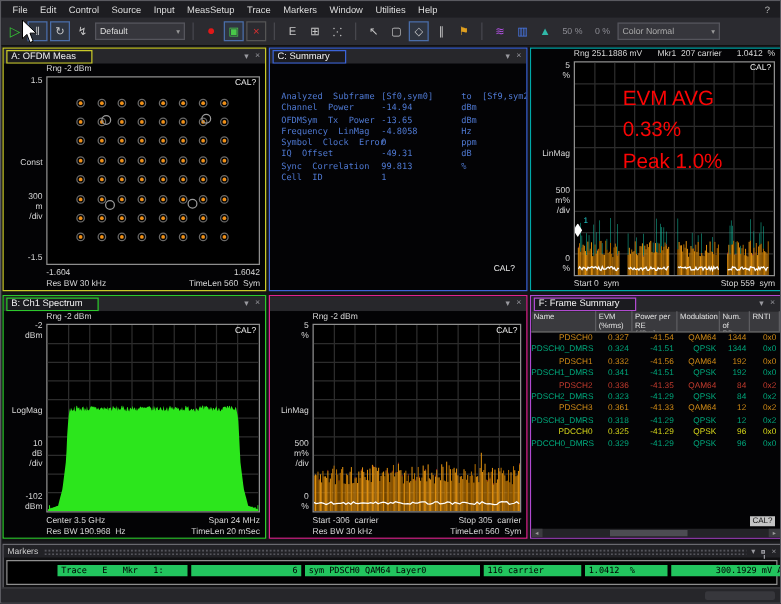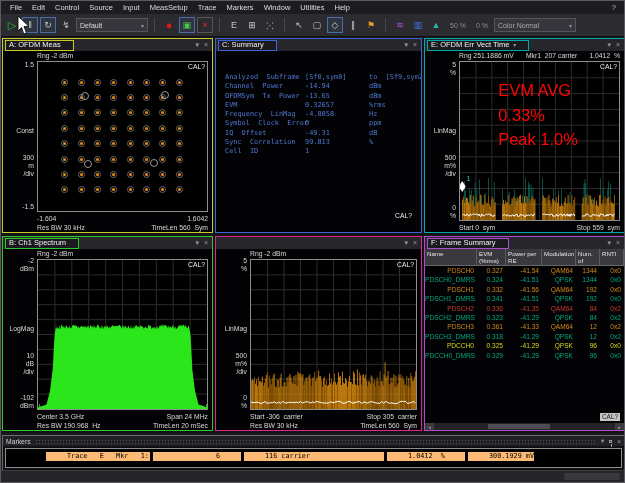--- a/index.html
+++ b/index.html
@@ -73,21 +73,21 @@
   .fscroll .thumb{position:absolute;left:30%;width:34%;height:5px;background:#4c4c52;}
   
   .markers{position:absolute;left:1px;top:434px;width:623px;height:36px;border:1px solid #6a6a70;background:#101012;}
   .mtitle{height:10px;display:flex;align-items:center;background:#222226;padding:0 3px;font-size:6.8px;color:#cfcfcf;gap:4px;}
   .mdots{flex:1;height:5px;background-image:radial-gradient(#55555c 0.6px,transparent 0.7px);background-size:3px 3px;}
   .mticons{display:flex;gap:5px;color:#9a9aa0;font-size:6.5px;align-items:center;}
   .pinicon{width:3px;height:3px;border:1px solid #9a9aa0;position:relative;}
   .pinicon::after{content:"";position:absolute;left:0.5px;top:3px;width:1px;height:3px;background:#9a9aa0;}
   .mbody{position:absolute;left:2px;right:2px;top:12px;bottom:2px;border:1px solid #8e8e8e;background:#000;}
   .mrow{position:absolute;left:40px;top:3px;display:flex;gap:3px;font-family:"DejaVu Sans Mono",monospace;font-size:6.8px;line-height:9px;height:9px;}
-  .mseg{background:#fdba74;color:#000;padding:0 21px;white-space:pre;overflow:hidden;}
+  .mseg{background:#22c55e;color:#000;padding:0 3px;white-space:pre;overflow:hidden;}
   .mseg:nth-child(1){width:104px;} .mseg:nth-child(2){width:88px;text-align:right;}
   .mseg:nth-child(3){width:140px;} .mseg:nth-child(4){width:78px;}
   .mseg:nth-child(5){width:66px;} .mseg:nth-child(6){width:100px;text-align:right;}
   .statusbar{position:absolute;left:0;bottom:0;width:625px;height:12px;background:#26262a;border-top:1px solid #3a3a3e;}
   .grip{position:absolute;right:6px;top:2px;width:56px;height:7px;background:#37373c;border-radius:2px;}
 </style>
 </head>
 <body>
 
 <div class="window">
@@ -368,42 +368,31 @@
         <span class="pbtns">
             <span>▾</span>
             <span>×</span>
           </span>
       </div>
       <div class="pbody">
         <div class="sumwrap" id="sum-rows">
             <div class="sumrow"><span>Analyzed  Subframe</span><span>[Sf0,sym0]</span><span>to  [Sf9,sym27]</span></div>
             <div class="sumrow"><span>Channel  Power</span><span>-14.94</span><span>dBm</span></div>
             <div class="sumrow"><span>OFDMSym  Tx  Power</span><span>-13.65</span><span>dBm</span></div>
-            <div class="sumrow"><span>EVM</span><span>0.32657</span><span>%rms</span></div>
             <div class="sumrow"><span>Frequency  LinMag</span><span>-4.8058</span><span>Hz</span></div>
             <div class="sumrow"><span>Symbol  Clock  Error</span><span>0</span><span>ppm</span></div>
             <div class="sumrow"><span>IQ  Offset</span><span>-49.31</span><span>dB</span></div>
             <div class="sumrow"><span>Sync  Correlation</span><span>99.813</span><span>%</span></div>
             <div class="sumrow"><span>Cell  ID</span><span>1</span><span></span></div>
           </div>
         <span class="calbr">CAL?</span>
       </div>
     </div>
 
     <div class="panel" style="--ac:#00a8a8">
-      <div class="ptitle">
-        <span class="ptab">
-            <span>E: OFDM Err Vect Time</span>
-            <span class="caret">▾</span>
-          </span>
-        <span class="pbtns">
-            <span>▾</span>
-            <span>×</span>
-          </span>
-      </div>
       <div class="pbody">
         <div class="rngline">
           <span>Rng 251.1886 mV</span>
           <span>Mkr1  207 carrier</span>
           <span>1.0412  %</span>
         </div>
         <span class="axlbl" style="top:10px">5
 %</span>
         <span class="axlbl" style="top:42%">LinMag</span>
         <span class="axlbl" style="top:57%">500
@@ -1193,20 +1182,21 @@
       <span class="mticons">
         <span>▾</span>
         <span class="pinicon"></span>
         <span>×</span>
       </span>
     </div>
     <div class="mbody">
       <div class="mrow" id="marker-row">
           <span class="mseg">Trace   E   Mkr   1:</span>
           <span class="mseg">6</span>
+          <span class="mseg">sym PDSCH0 QAM64 Layer0</span>
           <span class="mseg">116 carrier</span>
           <span class="mseg">1.0412  %</span>
           <span class="mseg">300.1929 mV Avg</span>
         </div>
     </div>
   </div>
 
   <div class="statusbar">
       <span class="grip"></span>
     </div>

